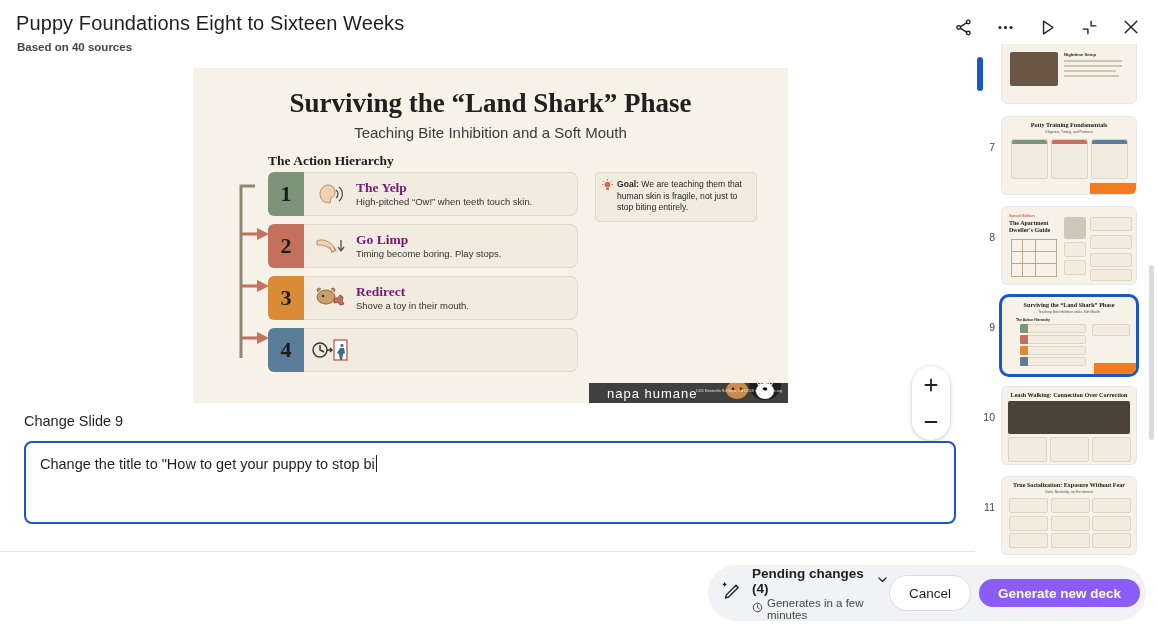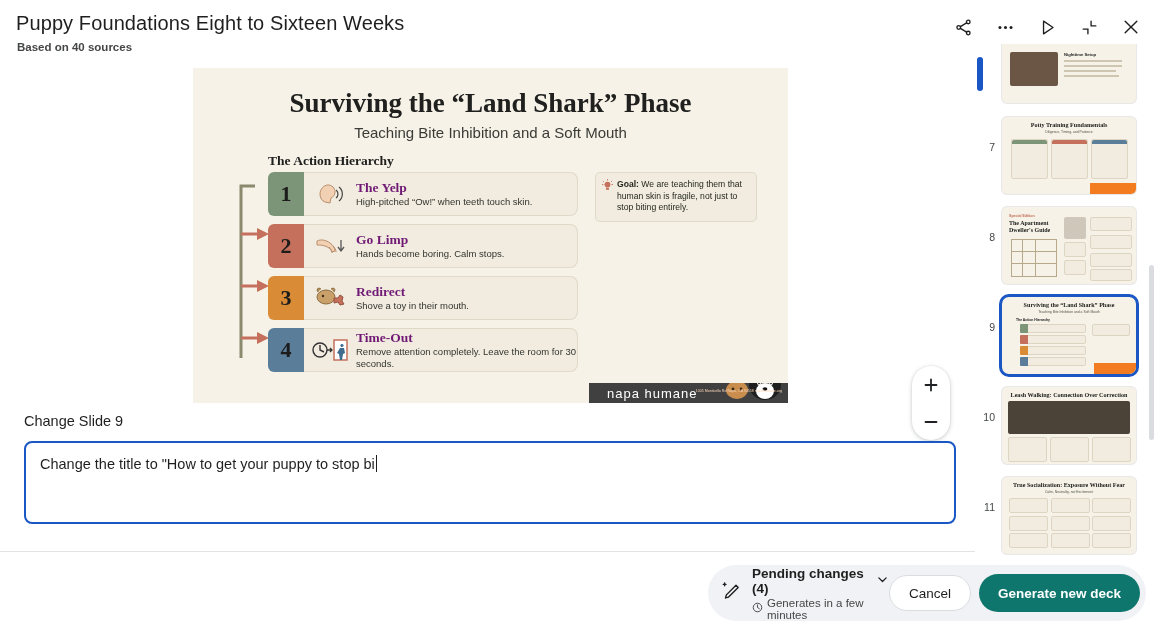--- a/index.html
+++ b/index.html
@@ -158,21 +158,21 @@
   .ab-icon { font-size:19px; color:#1f1f1f; margin-right:9px; flex:none; }
   .ab-texts { flex:1; }
   .ab-line1 { display:flex; align-items:center; gap:6px; font-size:13.5px; color:#1f1f1f; font-weight:bold; }
   .ab-line2 { display:flex; align-items:center; gap:4px; font-size:11.5px; color:#444746; margin-top:1px; }
   .btn-cancel {
     height:36px; padding:12px 19px; border-radius:18px; background:#fff;
     border:1px solid #dadce0; font-size:13.5px; color:#1f1f1f;
     display:flex; align-items:center; cursor:pointer; margin-right:8px;
   }
   .btn-generate {
-    height:38px; padding:0 19px; border-radius:19px; background:#0f766e;
+    height:28px; padding:0 19px; border-radius:19px; background:#8b5cf6;
     font-size:13.5px; color:#fff; font-weight:bold;
     display:flex; align-items:center; cursor:pointer; white-space:nowrap;
   }
 </style>
 </head>
 <body>
 
 <div class="app">
 
   <div class="header">
@@ -257,21 +257,21 @@
           <div class="step-body">
             <div class="step-ico">
               <svg width="36" height="26" viewBox="0 0 36 26">
                 <path d="M4 8c4-2 9-1 13 2 3 2 5 5 5 8l-3 1c-1-3-4-5-7-6-3-1-6-1-8-1z" fill="#F2D0B4" stroke="#B98E6C" stroke-width="1"></path>
                 <path d="M16 14c2 2 3 4 3 6M20 13c2 2 3 4 3 6" stroke="#B98E6C" stroke-width="1" fill="none"></path>
                 <path d="M28 7v10M25 14l3 4 3-4" stroke="#555" stroke-width="1.3" fill="none"></path>
               </svg>
             </div>
             <div class="step-txt">
               <div class="step-name">Go Limp</div>
-              <div class="step-desc">Hands become boring. Calm stops.</div>
+              <div class="step-desc">Timing become boring. Play stops.</div>
             </div>
           </div>
         </div>
 
         <div class="step">
           <div class="step-num" style="background:#D98B35">3</div>
           <div class="step-body">
             <div class="step-ico">
               <svg width="36" height="26" viewBox="0 0 36 26">
                 <ellipse cx="13" cy="12" rx="9" ry="7" fill="#C9A06A" stroke="#8C6A3F" stroke-width="1"></ellipse>
@@ -292,24 +292,20 @@
           <div class="step-body">
             <div class="step-ico">
               <svg width="40" height="26" viewBox="0 0 40 26">
                 <circle cx="9" cy="13" r="7" fill="none" stroke="#333" stroke-width="1.4"></circle>
                 <path d="M9 8v5l4 2" stroke="#333" stroke-width="1.4" fill="none"></path>
                 <path d="M16 13h5M19 11l2 2-2 2" stroke="#333" stroke-width="1.3" fill="none"></path>
                 <rect x="23" y="3" width="13" height="20" fill="#fff" stroke="#C4705C" stroke-width="1.5"></rect>
                 <path d="M31 7c1 0 1.6.8 1.6 1.6S32 10 31 10s-1.6-.7-1.6-1.5S30 7 31 7z" fill="#3E6B8E"></path>
                 <path d="M29 11h4l1 5-2 1-1 6h-2l-1-6-2-1z" fill="#3E6B8E"></path>
               </svg>
-            </div>
-            <div class="step-txt">
-              <div class="step-name">Time-Out</div>
-              <div class="step-desc">Remove attention completely. Leave the room for 30 seconds.</div>
             </div>
           </div>
         </div>
       </div>
 
       <div class="goal-box">
         <div class="goal-ico">
           <svg width="11" height="13" viewBox="0 0 12 14">
             <circle cx="6" cy="6" r="3.2" fill="#C4705C"></circle>
             <rect x="4.4" y="9.5" width="3.2" height="2.2" fill="#C4705C"></rect>

